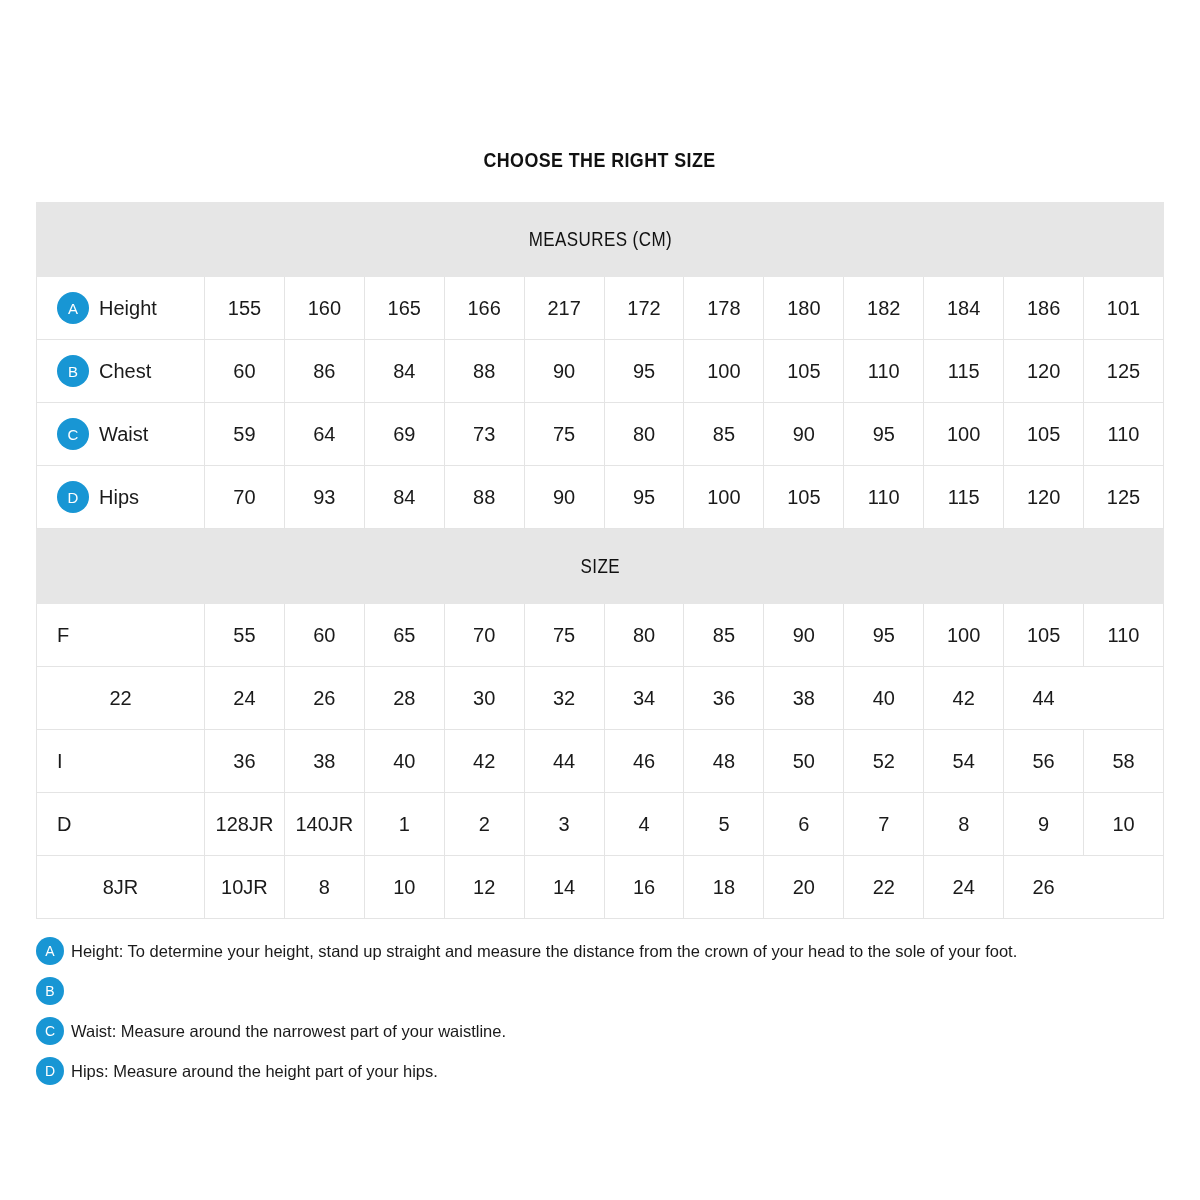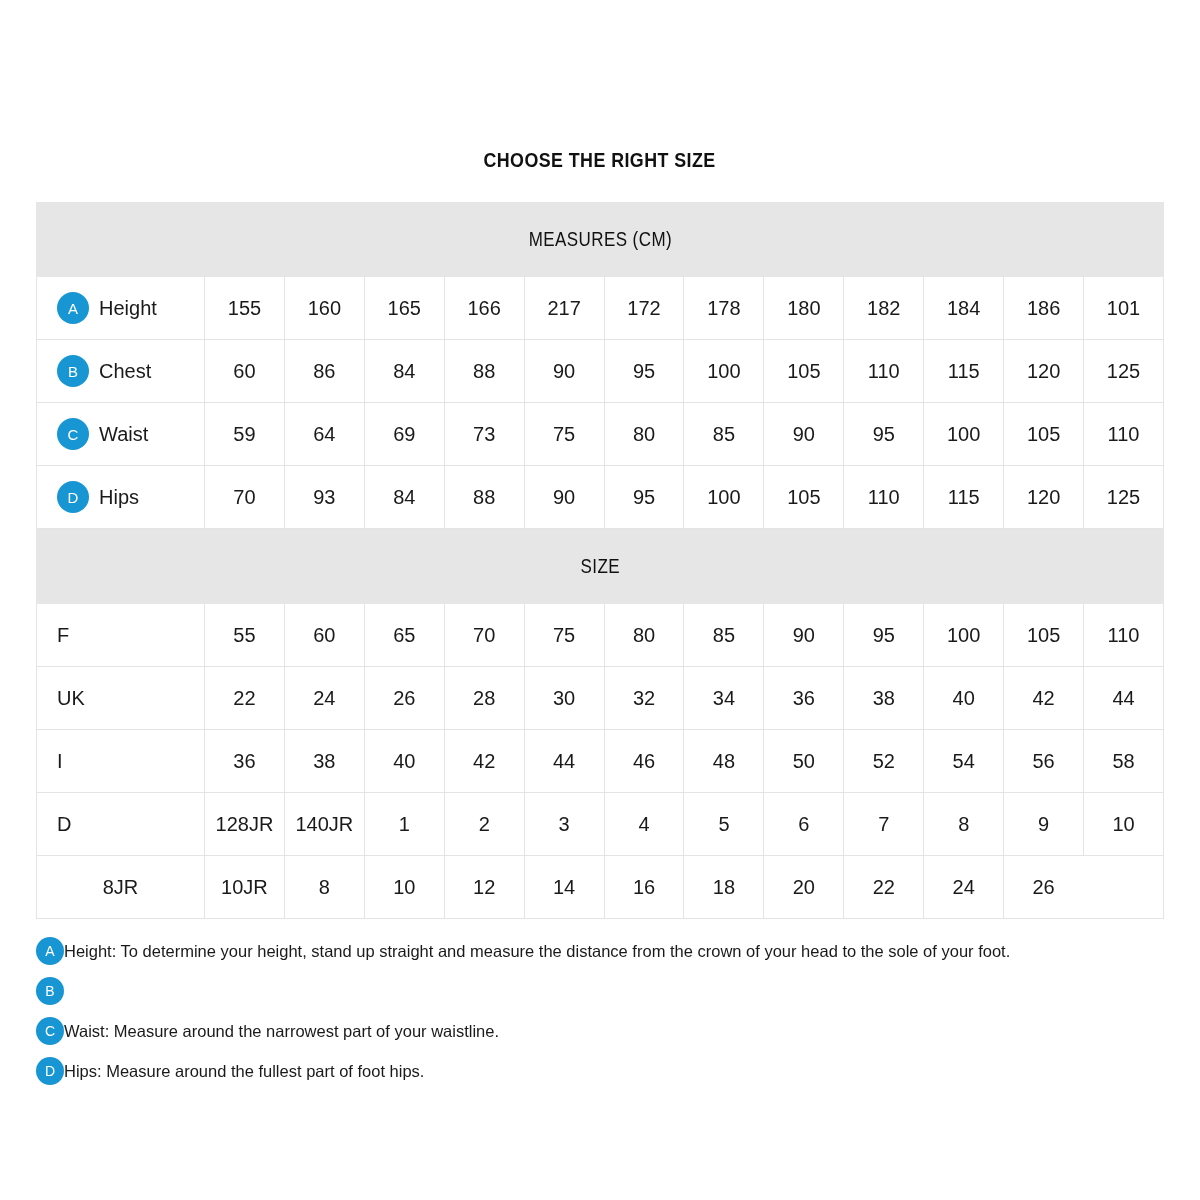--- a/index.html
+++ b/index.html
@@ -38,21 +38,21 @@
   .cell:not(:first-child){border-left:1px solid var(--border);}
   .label-cell{justify-content:flex-start;padding-left:20px;gap:10px;}
   .badge{
     width:32px;height:32px;border-radius:50%;background:var(--accent);
     color:#fff;font-size:15px;display:flex;align-items:center;justify-content:center;
     flex:0 0 32px;
   }
   .notes{width:1128px;margin:18px auto 0;}
   .note{display:flex;align-items:center;margin-bottom:12px;}
   .note .badge{width:28px;height:28px;flex:0 0 28px;font-size:14px;}
-  .note-text{margin-left:0;font-size:16.5px;color:var(--text);}
+  .note-text{margin-left:7px;font-size:16.5px;color:var(--text);}
 </style>
 </head>
 <body>
 
 <div class="page">
 
   <h1 class="title"><span class="condensed">CHOOSE THE RIGHT SIZE</span></h1>
 
   <div class="table">
 
@@ -151,23 +151,20 @@
           <div class="cell">75</div>
           <div class="cell">80</div>
           <div class="cell">85</div>
           <div class="cell">90</div>
           <div class="cell">95</div>
           <div class="cell">100</div>
           <div class="cell">105</div>
           <div class="cell">110</div>
         </div>
         <div class="data-row">
-          <div class="cell label-cell">
-            <span class="row-label">UK</span>
-          </div>
           <div class="cell">22</div>
           <div class="cell">24</div>
           <div class="cell">26</div>
           <div class="cell">28</div>
           <div class="cell">30</div>
           <div class="cell">32</div>
           <div class="cell">34</div>
           <div class="cell">36</div>
           <div class="cell">38</div>
           <div class="cell">40</div>
@@ -232,17 +229,17 @@
       </div>
       <div class="note">
         <span class="badge">B</span>
       </div>
       <div class="note">
         <span class="badge">C</span>
         <span class="note-text">Waist: Measure around the narrowest part of your waistline.</span>
       </div>
       <div class="note">
         <span class="badge">D</span>
-        <span class="note-text">Hips: Measure around the fullest part of foot hips.</span>
+        <span class="note-text">Hips: Measure around the height part of your hips.</span>
       </div>
     </div>
 
 </div>
 
 </body></html>

